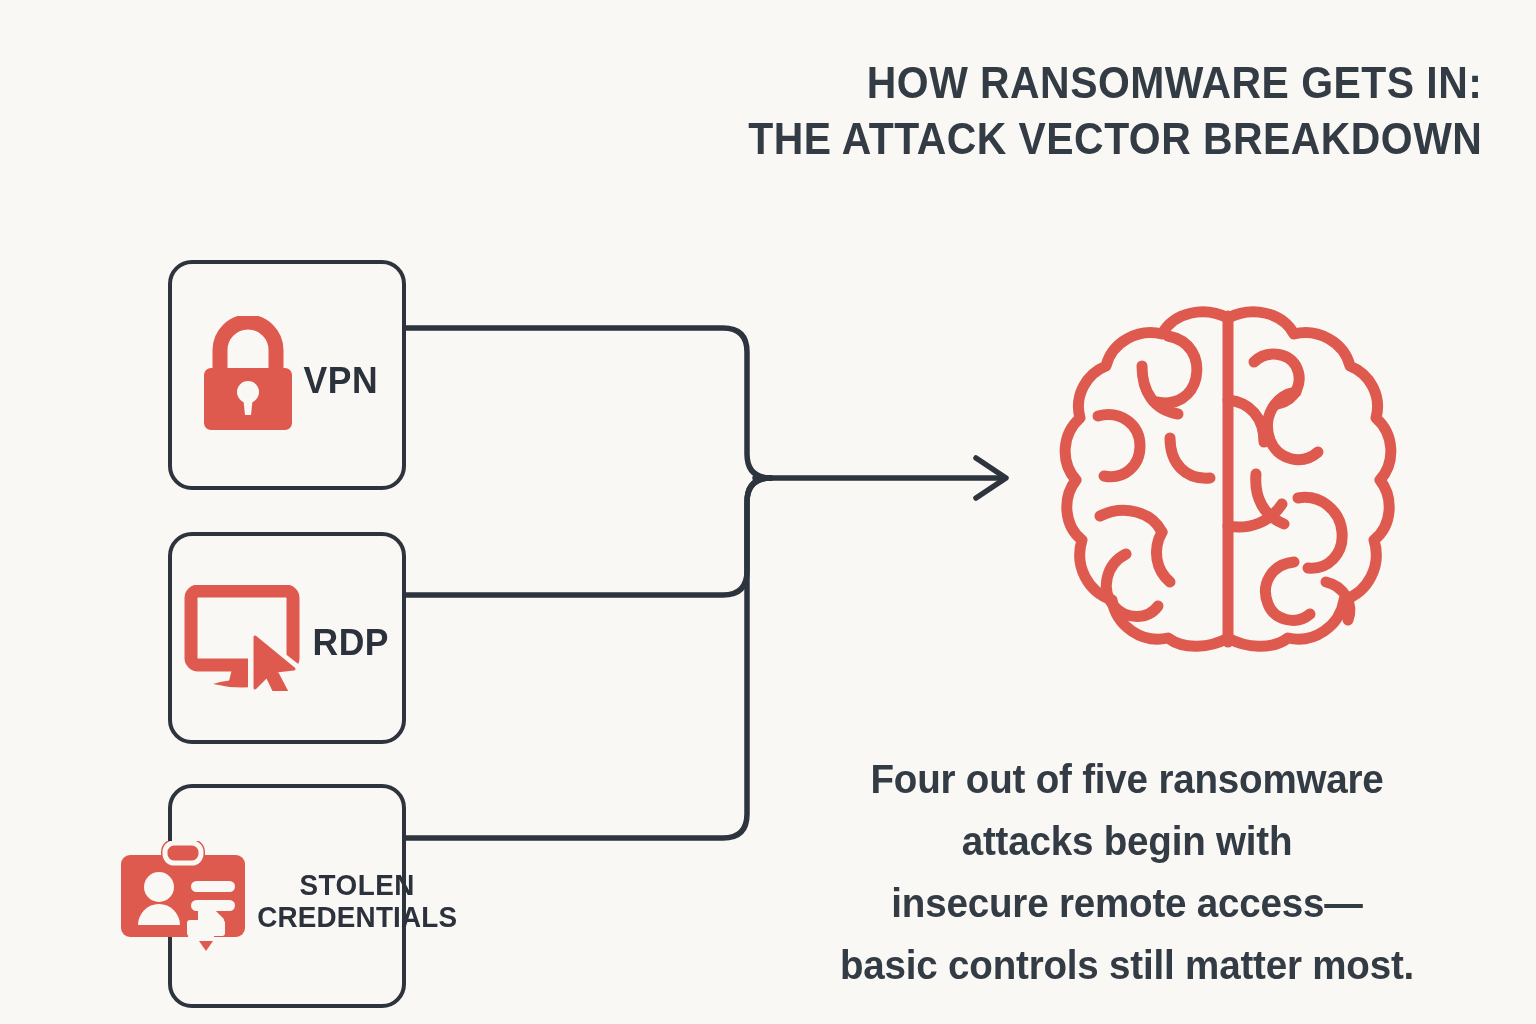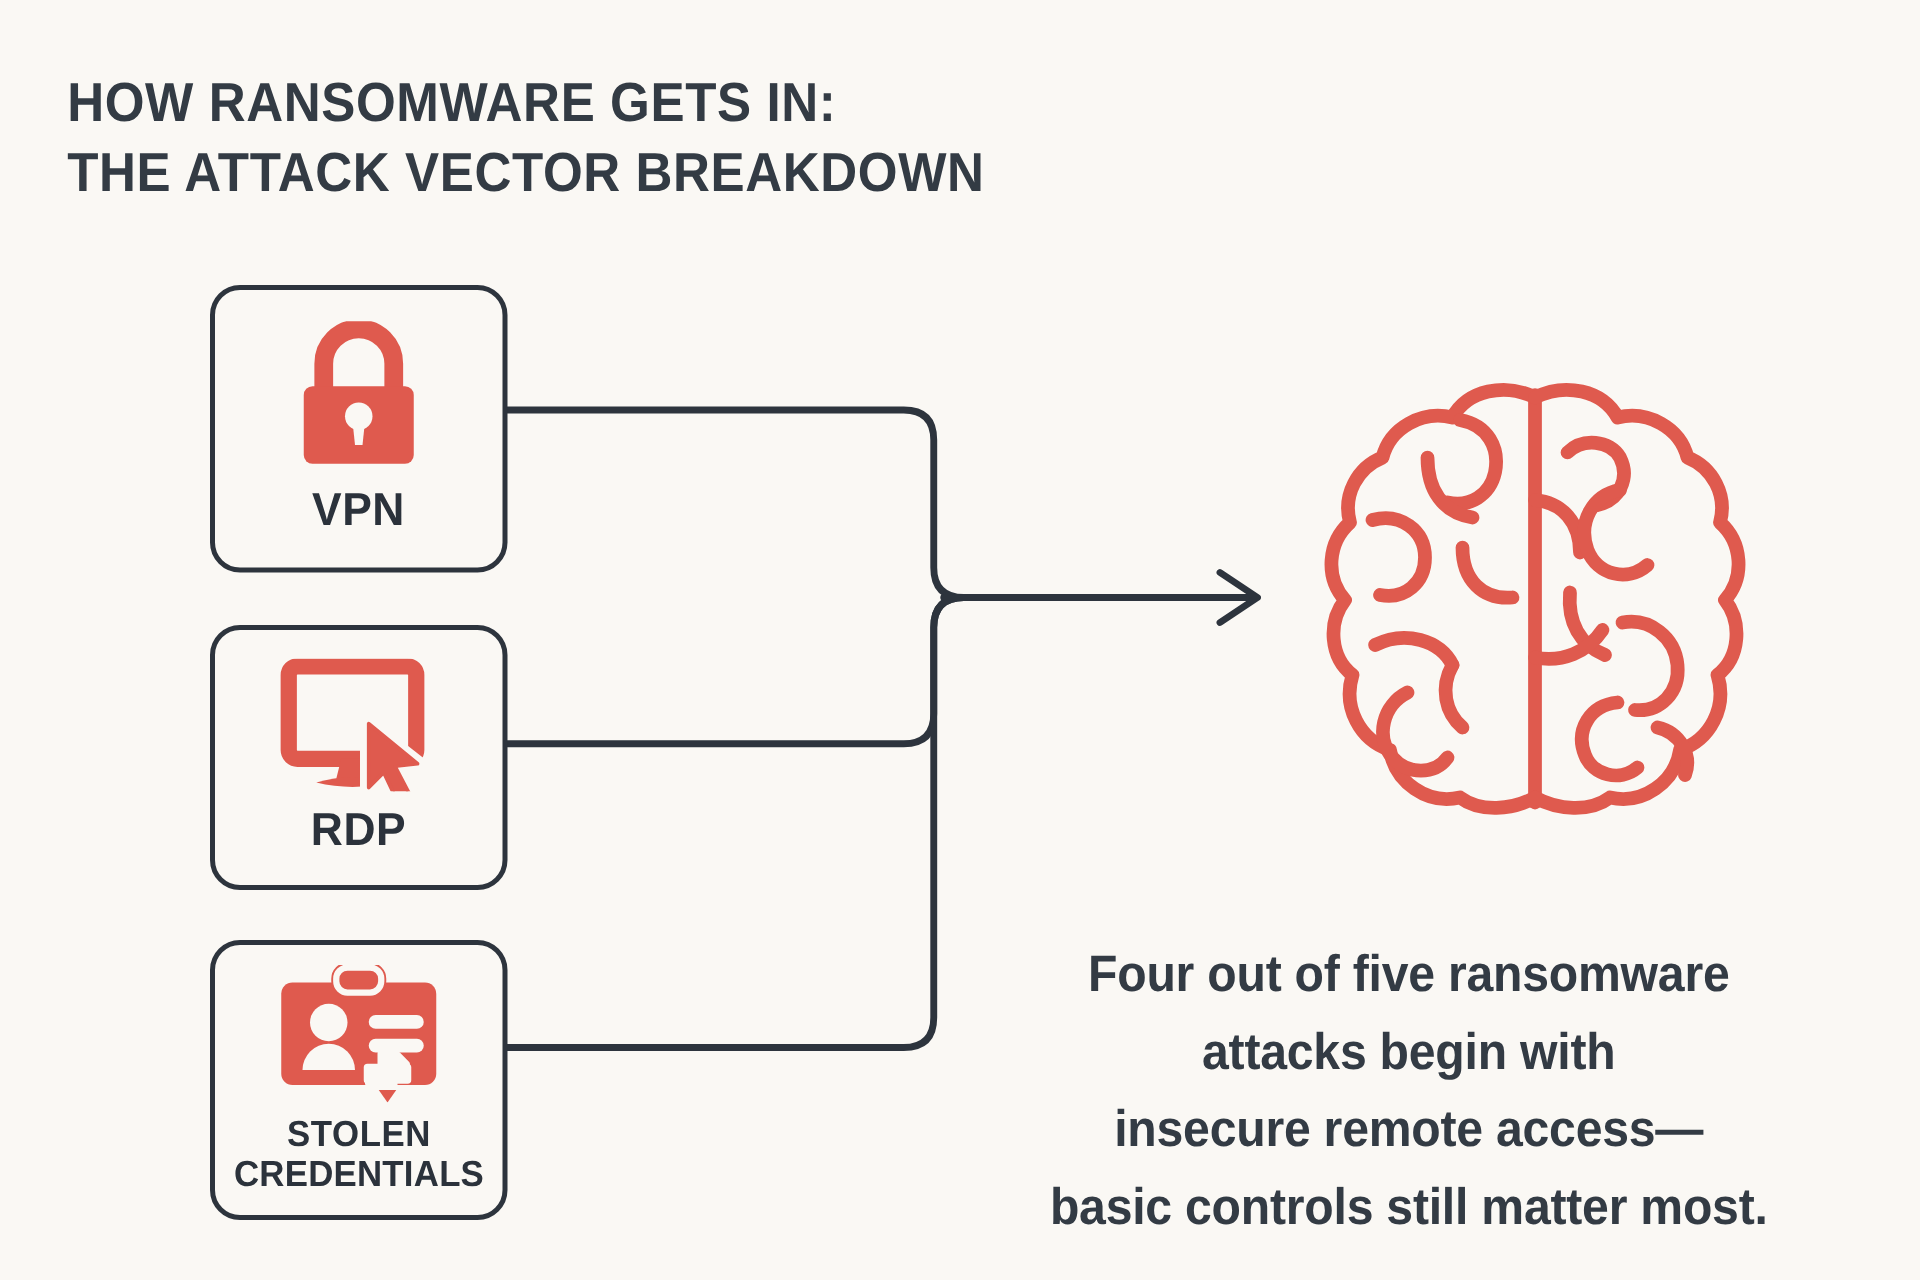--- a/index.html
+++ b/index.html
@@ -20,21 +20,21 @@
     height: 1024px;
     background: #FAF8F4;
   }
 
   
   .title-block {
     position: absolute;
     left: 0;
     top: 56px;
     width: 1536px;
-    text-align: left;
+    text-align: right;
   }
   .title-line {
     display: block;
     color: #333B44;
     font-family: "Liberation Sans", sans-serif;
     font-weight: bold;
     letter-spacing: 0.5px;
     text-transform: uppercase;
     transform: scaleX(0.93);
   }
@@ -48,23 +48,24 @@
   }
 
   
   .card {
     position: absolute;
     box-sizing: border-box;
     border: 4px solid #2D343D;
     border-radius: 24px;
     background: #FAF8F4;
     display: flex;
-    flex-direction: column;
+    flex-direction: row;
     align-items: center;
     justify-content: center;
+    margin-top: 32px;
   }
   #card-vpn   { left: 168px; top: 228px; width: 238px; height: 230px; }
   #card-rdp   { left: 168px; top: 500px; width: 238px; height: 212px; }
   #card-cred  { left: 168px; top: 752px; width: 238px; height: 224px; }
 
   .card-icon {
     display: block;
     line-height: 0;
   }
   .card-label {

